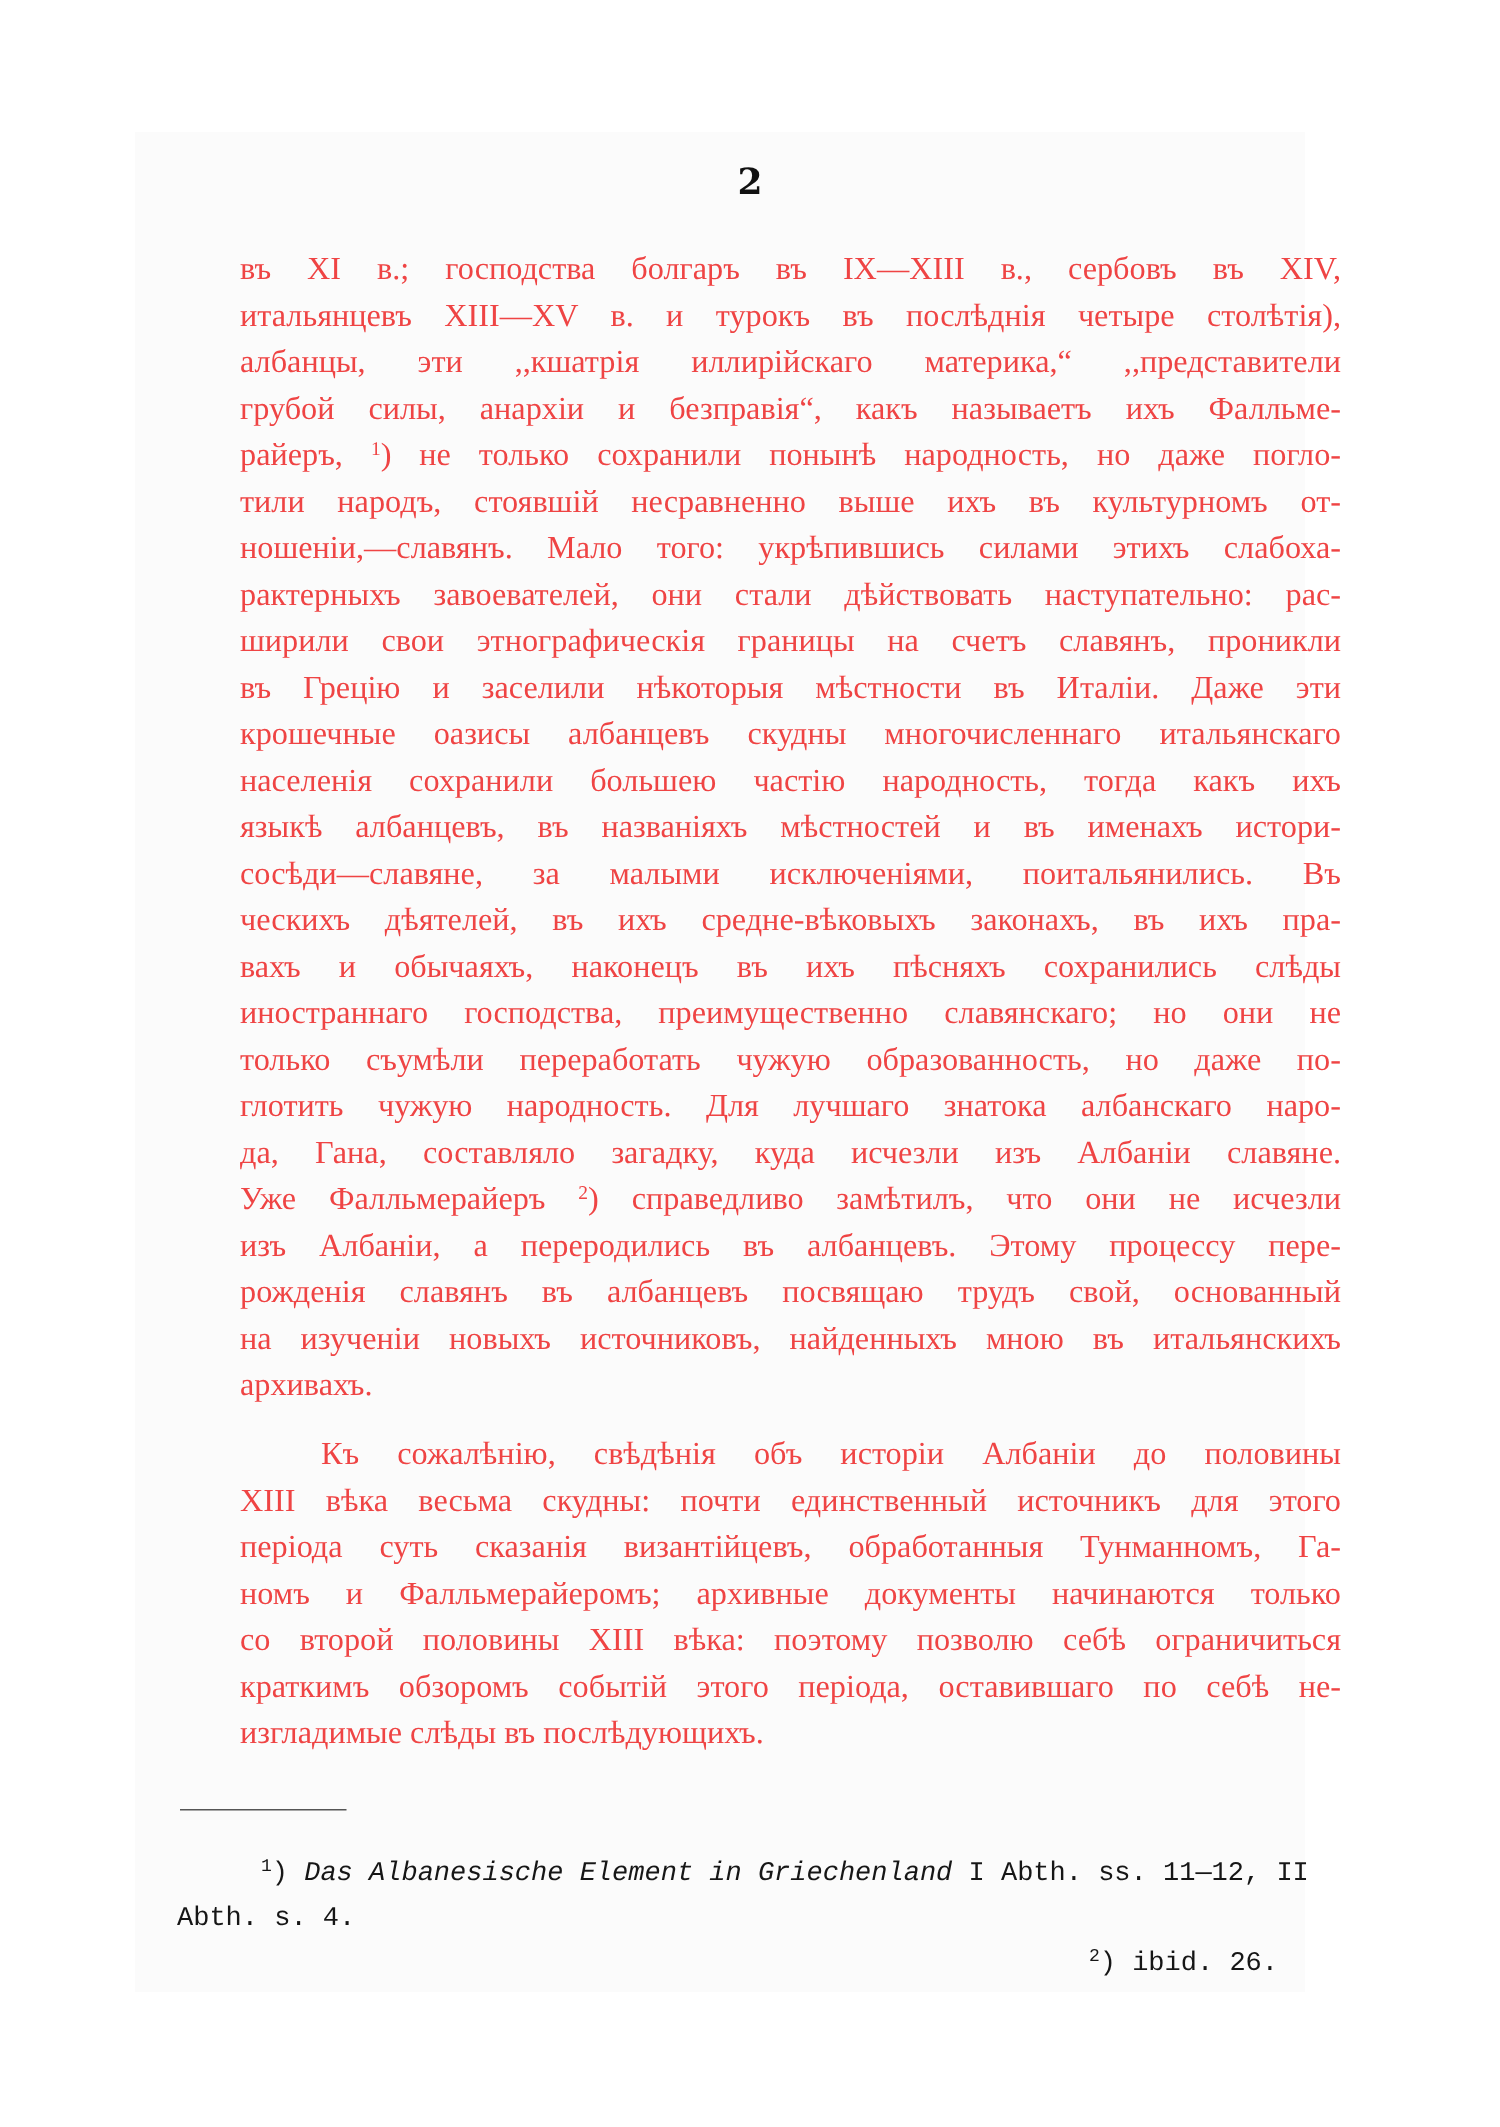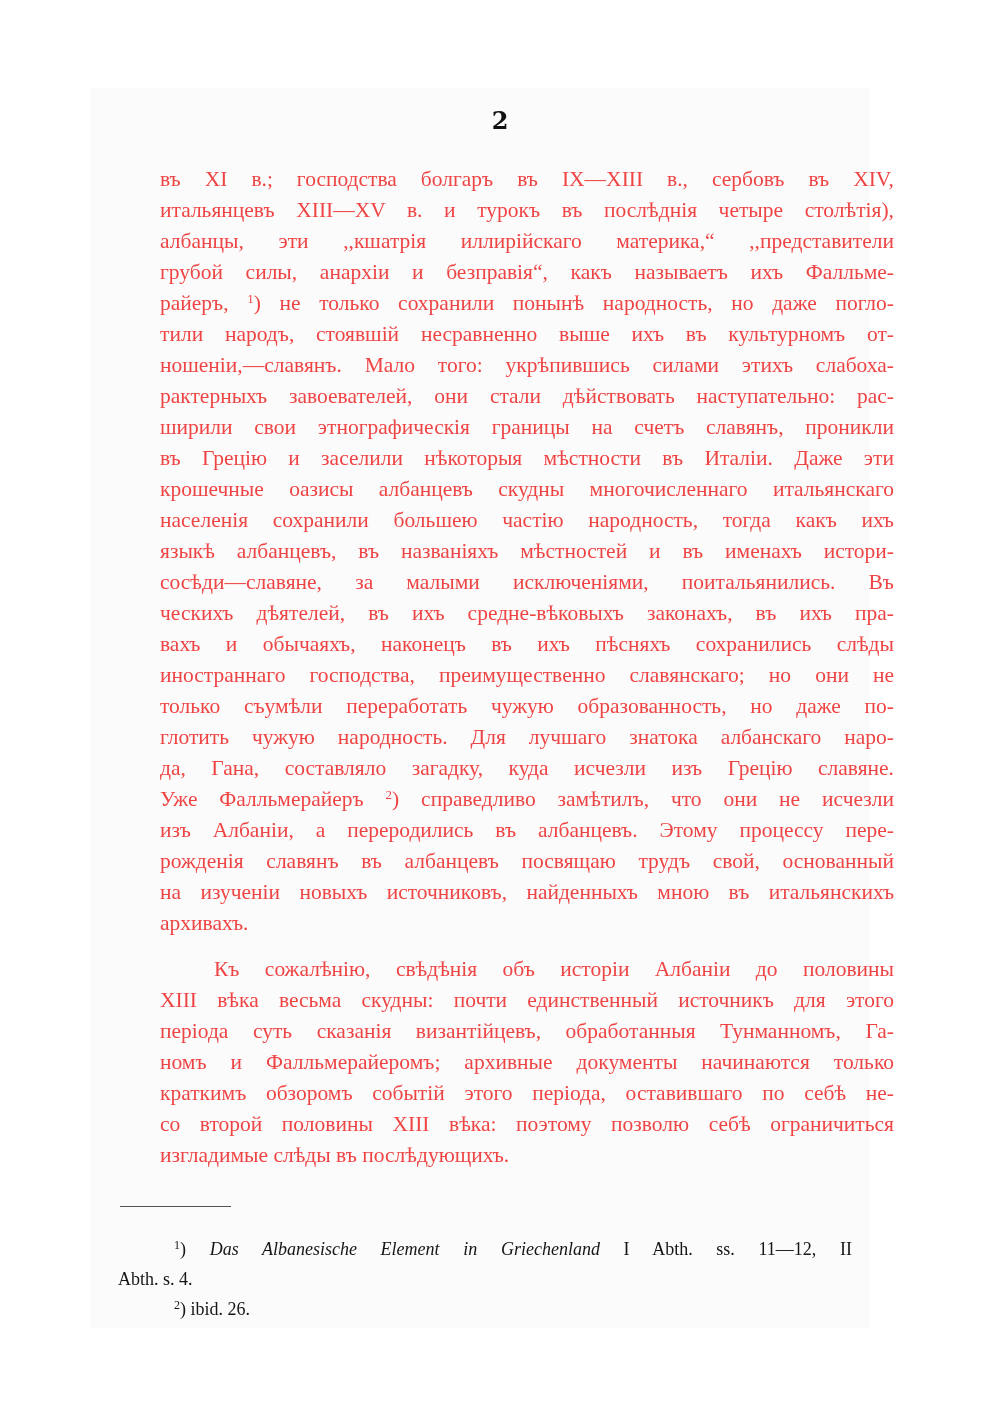--- a/index.html
+++ b/index.html
@@ -72,37 +72,38 @@
     top: 1206px;
     width: 111px;
     height: 0;
     border-top: 1.5px solid #555;
   }
   .footnotes {
     position: absolute;
     left: 118px;
     width: 734px;
     top: 1234px;
-    font-family: Liberation Serif, serif;
+    font-family: Liberation Mono, monospace;
     font-size: 18px;
     color: #161616;
   }
   .fn-line {
     display: block;
     height: 30px;
     line-height: 30px;
     white-space: nowrap;
   }
   .fn-line.first {
     padding-left: 56px;
     text-align: justify;
     text-align-last: justify;
   }
   .fn-line.indent {
     padding-left: 56px;
+    text-align: right;
   }
   .fn-marker {
     font-size: 12px;
     vertical-align: 6px;
     line-height: 0;
   }
   .fn-title {
     font-style: italic;
   }
 </style>
@@ -127,35 +128,35 @@
       <span class="line"><span>въ Грецію и заселили  нѣкоторыя мѣстности  въ Италіи.  Даже эти</span></span>
       <span class="line"><span>крошечные оазисы албанцевъ скудны  многочисленнаго  итальянскаго</span></span>
       <span class="line"><span>населенія сохранили большею  частію  народность,  тогда  какъ ихъ</span></span>
       <span class="line"><span>языкѣ албанцевъ,  въ названіяхъ мѣстностей и въ именахъ  истори-</span></span>
       <span class="line"><span>сосѣди—славяне,  за  малыми  исключеніями,  поитальянились.  Въ</span></span>
       <span class="line"><span>ческихъ дѣятелей,  въ ихъ средне-вѣковыхъ  законахъ,  въ ихъ пра-</span></span>
       <span class="line"><span>вахъ  и обычаяхъ,  наконецъ  въ ихъ  пѣсняхъ  сохранились  слѣды</span></span>
       <span class="line"><span>иностраннаго господства, преимущественно славянскаго;  но они не</span></span>
       <span class="line"><span>только съумѣли  переработать чужую образованность,  но даже  по-</span></span>
       <span class="line"><span>глотить чужую народность.  Для лучшаго знатока албанскаго  наро-</span></span>
-      <span class="line"><span>да,  </span><span class="it">Гана</span><span>,  составляло  загадку,  куда исчезли  изъ Грецію славяне.</span></span>
+      <span class="line"><span>да,  </span><span class="it">Гана</span><span>,  составляло  загадку,  куда исчезли  изъ Албаніи славяне.</span></span>
       <span class="line"><span>Уже </span><span class="it">Фалльмерайеръ</span><span>  </span><sup class="fnref">2</sup><span>) справедливо  замѣтилъ,  что они  не исчезли</span></span>
       <span class="line"><span>изъ Албаніи, а переродились въ албанцевъ.  Этому  процессу  пере-</span></span>
       <span class="line"><span>рожденія славянъ въ албанцевъ посвящаю  трудъ свой,  основанный</span></span>
       <span class="line"><span>на изученіи новыхъ источниковъ, найденныхъ мною въ итальянскихъ</span></span>
       <span class="line last"><span>архивахъ.</span></span>
     </div>
     <div class="para-gap"></div>
     <div>
       <span class="line indent"><span>Къ  сожалѣнію,  свѣдѣнія  объ  исторіи  Албаніи  до половины</span></span>
       <span class="line"><span>XIII вѣка весьма скудны:  почти единственный источникъ  для этого</span></span>
       <span class="line"><span>періода суть сказанія византійцевъ, обработанныя </span><span class="it">Тунманномъ, Га-</span></span>
       <span class="line"><span class="it">номъ</span><span> и </span><span class="it">Фалльмерайеромъ;</span><span> архивные документы  начинаются  только</span></span>
+      <span class="line"><span>со  второй  половины XIII вѣка: поэтому позволю себѣ  ограничиться</span></span>
       <span class="line"><span>краткимъ обзоромъ событій этого періода, оставившаго по себѣ  не-</span></span>
-      <span class="line"><span>со  второй  половины XIII вѣка: поэтому позволю себѣ  ограничиться</span></span>
       <span class="line last"><span>изгладимые слѣды въ послѣдующихъ.</span></span>
     </div>
   </div>
 
 <div class="footnote-rule"></div>
 
 <div class="footnotes">
   <span class="fn-line first"><span class="fn-marker">1</span>) <span class="fn-title">Das Albanesische Element in Griechenland</span><span> I  Abth.  ss.  11—12, II</span></span>
   <span class="fn-line">Abth. s. 4.</span>
   <span class="fn-line indent"><span class="fn-marker">2</span><span>) ibid. 26.</span></span>

